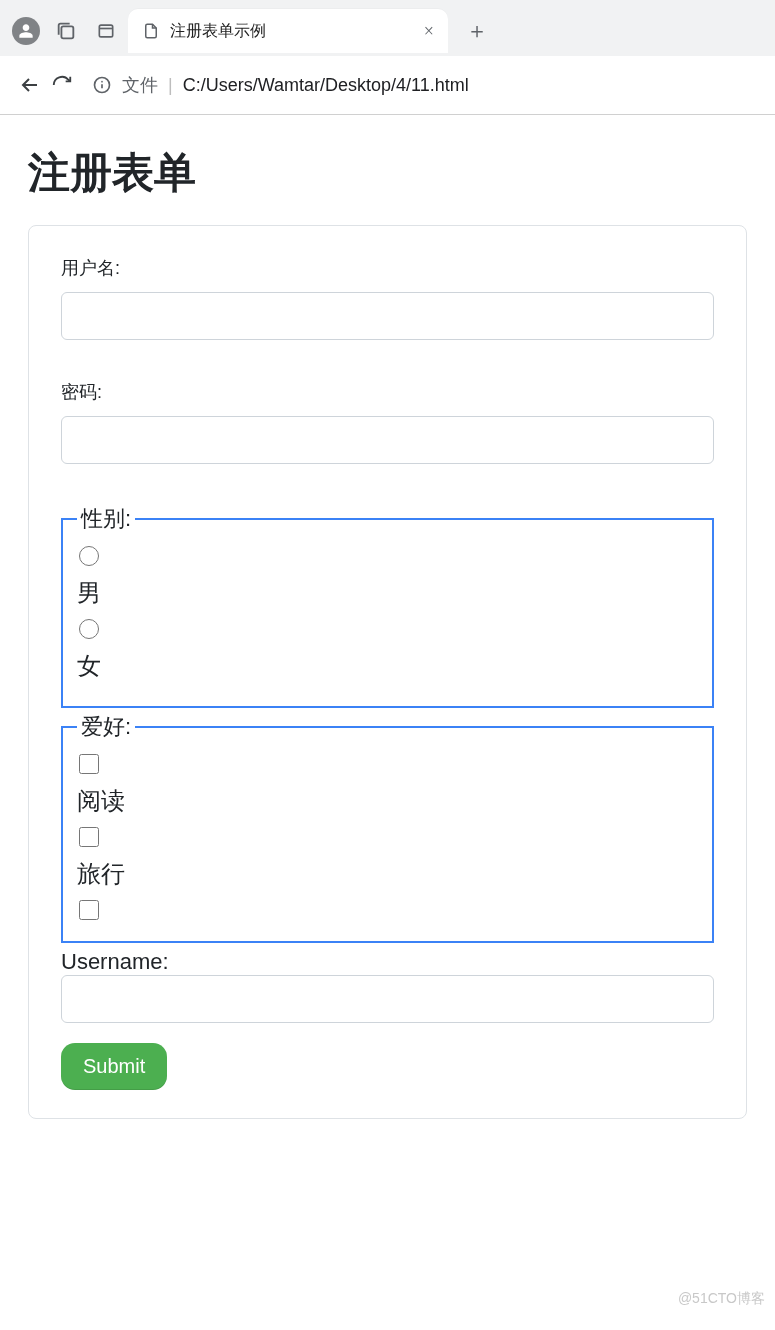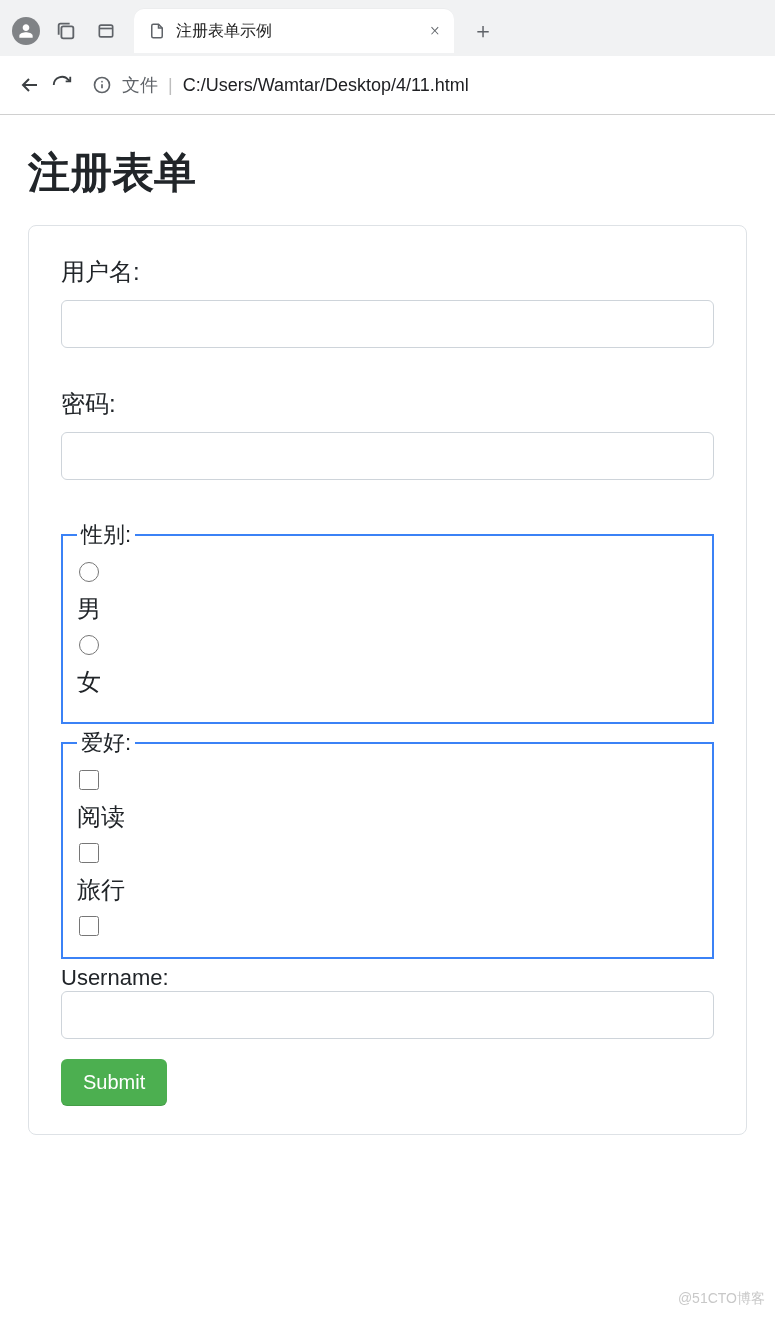--- a/index.html
+++ b/index.html
@@ -31,21 +31,20 @@
       width: 28px; height: 28px; border-radius: 50%;
       background: #808386; display:flex; align-items:center; justify-content:center;
     }
     .avatar-circle svg { fill: #fff; }
     .tab {
       display: flex; align-items: center;
       background: #fff;
       border-radius: 10px 10px 0 0;
       height: 44px;
       padding: 0 14px;
-      margin-left: 6px;
       min-width: 320px;
       gap: 10px;
       box-shadow: 0 -1px 0 rgba(0,0,0,0.02);
       font-family: Liberation Serif, serif;
     }
     .tab-title { font-size: 16px; color: #222; flex: 1; white-space: nowrap; overflow: hidden; text-overflow: ellipsis; }
     .tab-close { color:#5f6368; font-size:18px; line-height:1; cursor:pointer; }
     .newtab-plus { margin-left: 14px; color:#5f6368; font-size: 22px; }
     .addr-row {
       display: flex; align-items: center;
@@ -76,21 +75,21 @@
       font-size: 42px;
       font-weight: 800;
       margin: 8px 0 24px 0;
     }
     .form-card {
       border: 1px solid #dee2e6;
       border-radius: 8px;
       padding: 30px 32px 28px 32px;
     }
     .form-group { margin-bottom: 40px; }
-    .form-label { display:block; margin-bottom: 12px; font-size: 24px; }
+    .form-label { display:block; margin-bottom: 12px; font-size: 18px; }
     .text-input {
       width: 100%;
       height: 48px;
       border: 1px solid #ced4da;
       border-radius: 6px;
       padding: 6px 12px;
       font-size: 18px;
       background: #fff;
     }
     fieldset.fs {
@@ -134,21 +133,21 @@
       color: #fff;
       border: none;
       border-radius: 6px;
       padding: 12px 22px;
       font-size: 20px;
       cursor: pointer;
       margin-top: 20px;
       background-color: #4CAF50;
     }
     .submit-btn { background-color:#4caf50; }
-    .submit-btn { background-color:#449d44; }
+    .submit-btn { background-color:#449d44;border-radius:14px; }
     .submit-btn { background-color:#4CAF50; }
     .submit-btn { background-color:#43a047; }
     .submit-btn { background-color:#4caf50; }
     .submit-btn { background-color:#4b9e4d; }
     .submit-btn { background-color:#4CAF50; }
     .submit-btn { background-color:#44a048; }
     .submit-btn { background-color:#4CAF50; }
     .submit-btn { background-color:#4CAF50; box-shadow: inset 0 -1px 0 rgba(0,0,0,.1);}
     .watermark {
       position: fixed;

